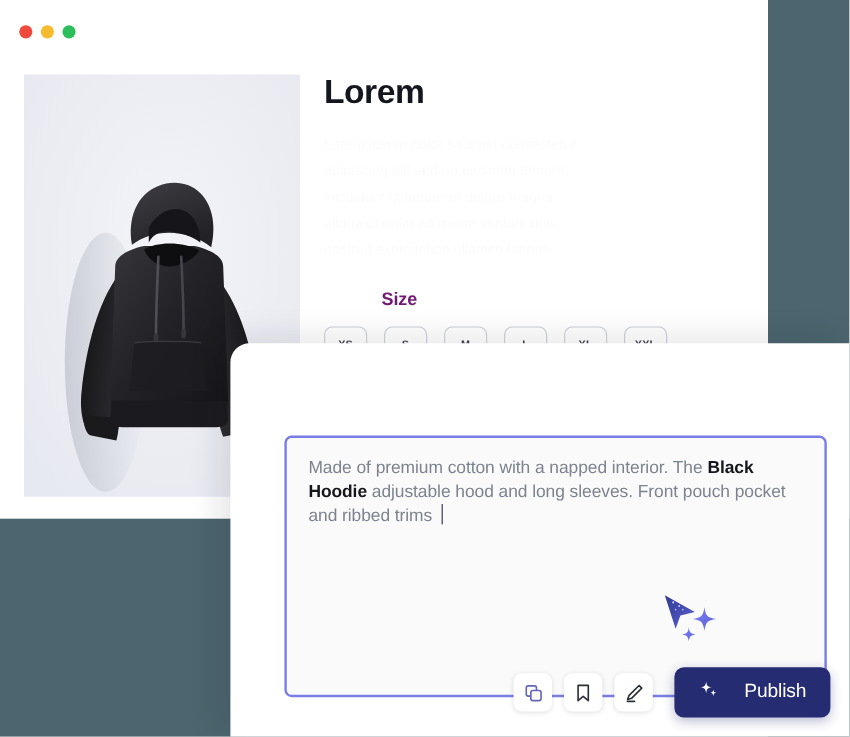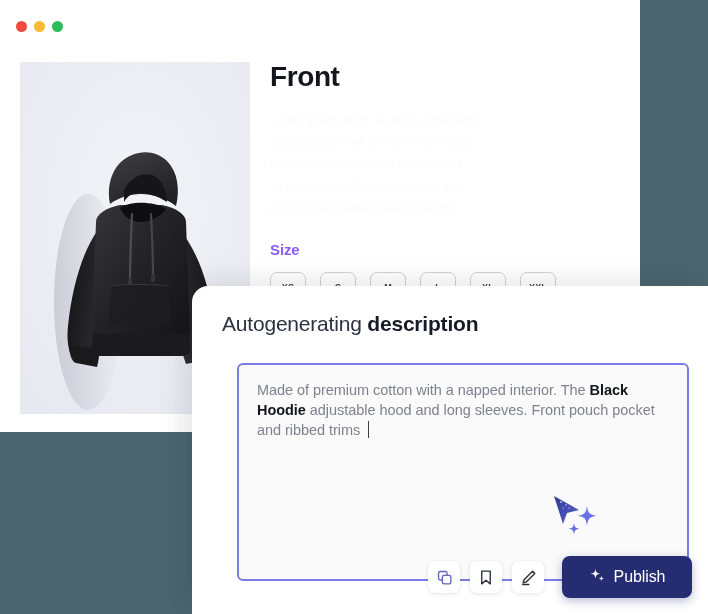--- a/index.html
+++ b/index.html
@@ -95,22 +95,23 @@
     line-height: 13px;
     color: #fbfbfc;
     white-space: nowrap;
     overflow: hidden;
   }
 
   .size-label {
     margin-top: 26px;
     font-size: 15px;
     font-weight: 700;
-    color: #8b5cf6;
+    color: #701a75;
     letter-spacing: -0.1px;
+    margin-left: 48px;
   }
   .size-row {
     margin-top: 14px;
     display: flex;
     gap: 14px;
   }
   .size-chip {
     width: 36px; height: 30px;
     border: 1px solid #cfd2d8;
     border-radius: 7px;
@@ -205,21 +206,21 @@
 
   .publish-btn {
     margin-left: 8px;
     height: 42px;
     min-width: 130px;
     padding: 0 20px;
     background: #252c72;
     border-radius: 8px;
     display: flex;
     align-items: center;
-    justify-content: center;
+    justify-content: space-between;
     gap: 8px;
     color: #ffffff;
     font-size: 16px;
     font-weight: 400;
     letter-spacing: -0.1px;
     box-shadow: 0 3px 10px rgba(37,44,114,0.32);
   }
 </style>
 </head>
 <body>
@@ -291,21 +292,21 @@
           <rect x="108" y="216" width="4" height="8" rx="1.6" fill="#35353b"></rect>
           <rect x="131" y="212" width="4" height="8" rx="1.6" fill="#35353b"></rect>
 
           <path d="M92 224 C 96 222 144 222 148 224 L 152 264 L 88 264 Z" fill="#1e1e22" opacity="0.95"></path>
           <path d="M92 224 C 96 222 144 222 148 224" stroke="#3a3a41" stroke-width="1.2" fill="none"></path>
         </svg>
       </div>
     </div>
 
     <div class="detail">
-      <div class="product-title">Front</div>
+      <div class="product-title">Lorem</div>
 
       <div class="skeleton-block">
         <div class="skeleton-line">Lorem ipsum dolor sit amet consectetur</div>
         <div class="skeleton-line">adipiscing elit sed do eiusmod tempor</div>
         <div class="skeleton-line">incididunt ut labore et dolore magna</div>
         <div class="skeleton-line">aliqua ut enim ad minim veniam quis</div>
         <div class="skeleton-line">nostrud exercitation ullamco laboris</div>
       </div>
 
       <div class="size-label">Size</div>
@@ -316,24 +317,20 @@
         <div class="size-chip">M</div>
         <div class="size-chip">L</div>
         <div class="size-chip">XL</div>
         <div class="size-chip">XXL</div>
       </div>
     </div>
   </div>
 
   <div class="gen-panel">
 
-    <div class="gen-heading">
-      <span>Autogenerating</span>
-      <b>description</b>
-    </div>
 
     <div class="editor">
       <div class="editor-text">
         <span>Made of premium cotton with a napped interior. The </span><b>Black Hoodie</b><span> adjustable hood and long sleeves. Front pouch pocket and ribbed trims </span><span class="caret"></span>
       </div>
 
       <div class="ai-cursor">
         <svg width="52" height="50" viewBox="0 0 52 50" aria-hidden="true">
           <defs>
             <linearGradient id="curG" x1="0" y1="0" x2="1" y2="1">

